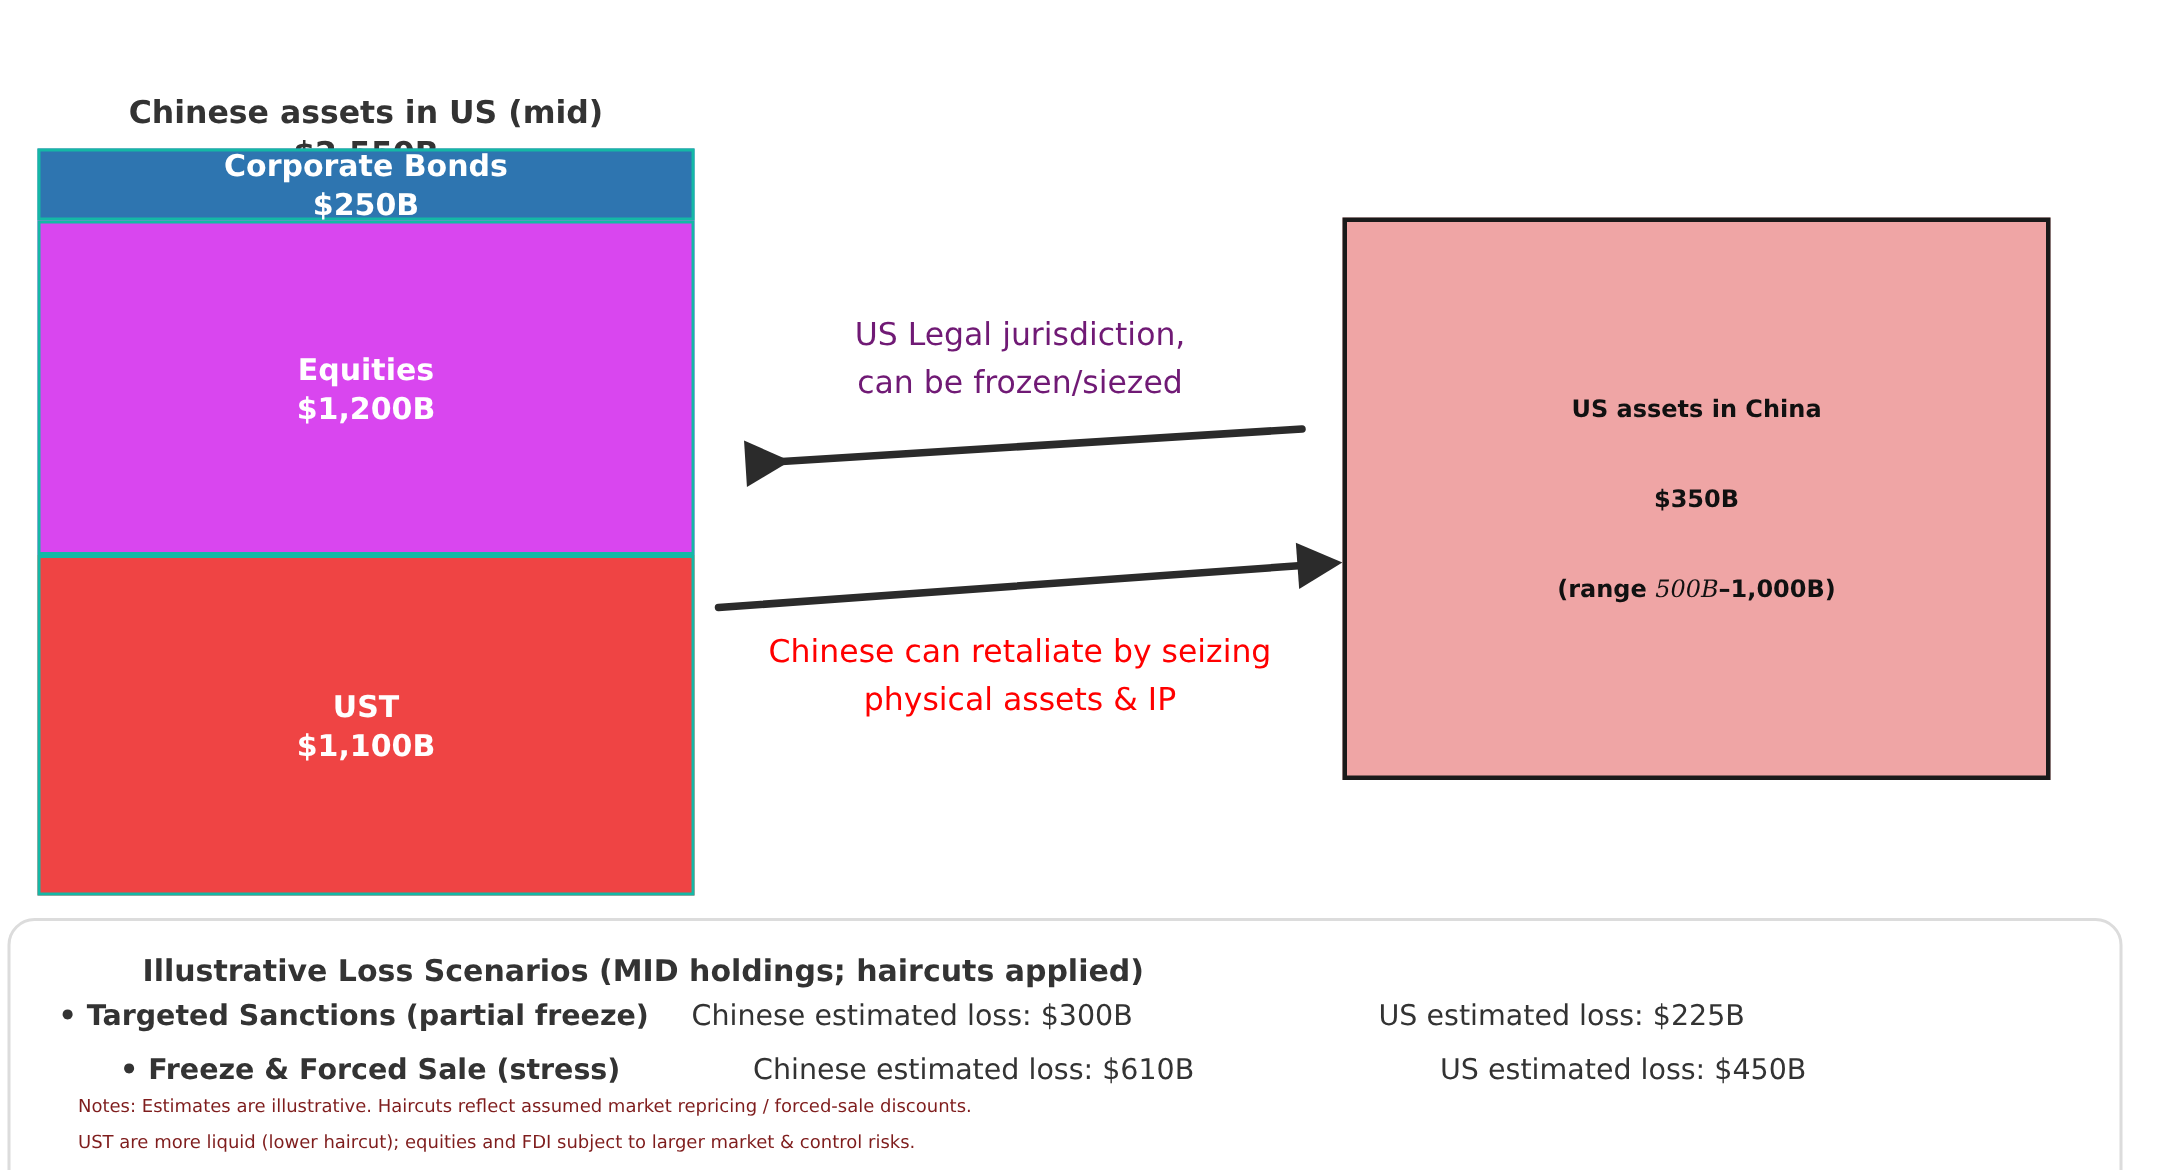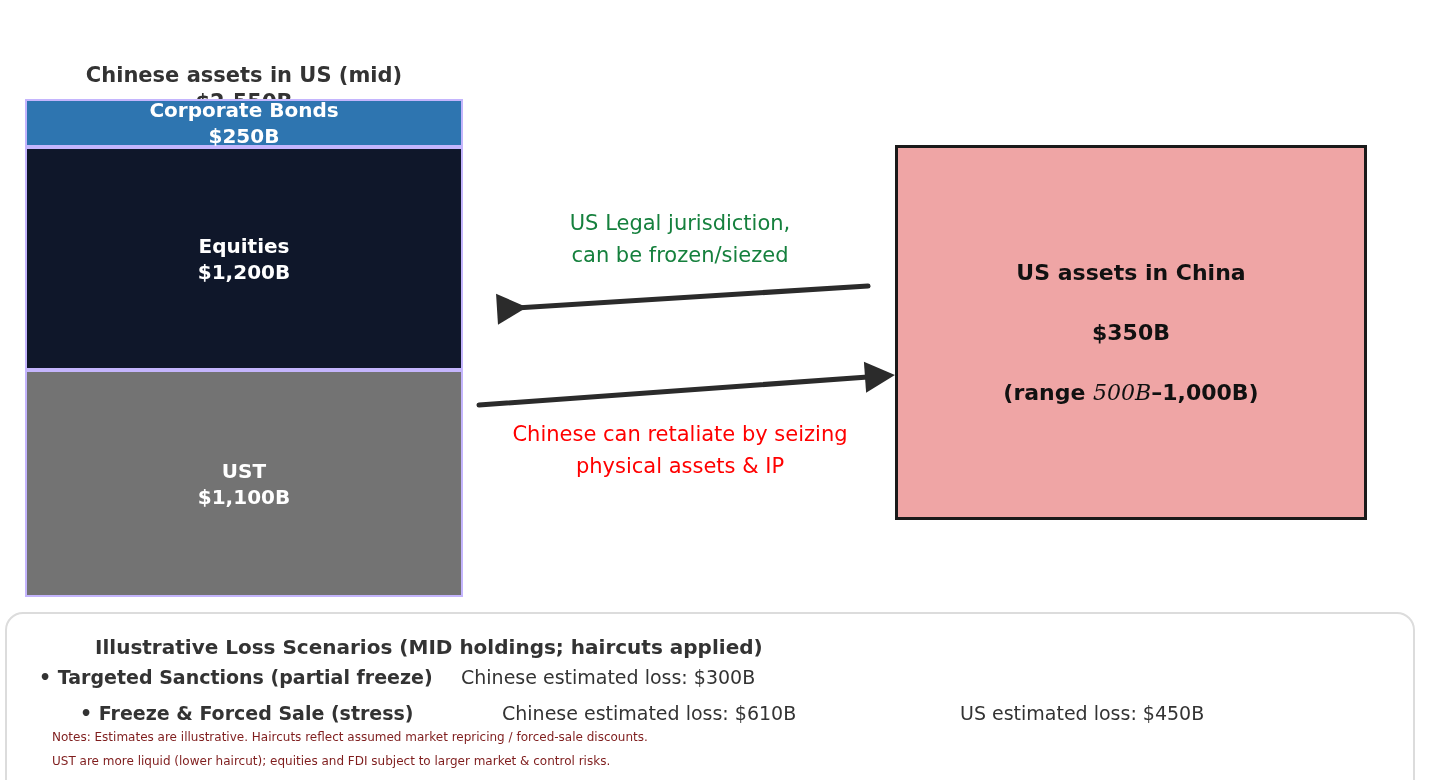--- a/index.html
+++ b/index.html
@@ -42,21 +42,21 @@
     left: 25px;
     top: 99px;
     width: 438px;
     height: 498px;
   }
   .bar-seg {
     position: absolute;
     left: 0;
     width: 100%;
     box-sizing: border-box;
-    border: 2px solid #c4b5fd;
+    border: 2px solid #14b8a6;
     display: flex;
     align-items: center;
     justify-content: center;
     color: #ffffff;
     font-weight: bold;
     font-size: 20px;
     line-height: 26px;
     text-align: center;
     white-space: pre-line;
   }
@@ -72,21 +72,21 @@
     pointer-events: none;
   }
   #label-legal {
     position: absolute;
     left: 480px;
     top: 207px;
     width: 400px;
     text-align: center;
     font-size: 21px;
     line-height: 32px;
-    color: #15803d;
+    color: #701a75;
     white-space: pre-line;
   }
   #label-retaliate {
     position: absolute;
     left: 470px;
     top: 418px;
     width: 420px;
     text-align: center;
     font-size: 21px;
     line-height: 32px;
@@ -104,21 +104,21 @@
     box-sizing: border-box;
     background: #EFA5A5;
     border: 3px solid #1A1A1A;
     display: flex;
     align-items: center;
     justify-content: center;
   }
   #us-assets-text {
     text-align: center;
     font-weight: bold;
-    font-size: 22px;
+    font-size: 16px;
     line-height: 30px;
     color: #111111;
     white-space: pre-line;
   }
   #us-assets-range .mathitalic {
     font-family: "DejaVu Serif", serif;
     font-style: italic;
     font-weight: normal;
   }
 
@@ -193,25 +193,25 @@
 <div class="stage">
 
   <div id="left-title">Chinese assets in US (mid)
 $2,550B</div>
 
   <div id="stacked-bar">
     <div class="bar-seg" id="seg-corporate-bonds" style="background:#2E75B0;">
       <span>Corporate Bonds
 $250B</span>
     </div>
-    <div class="bar-seg" id="seg-equities" style="background:#0f172a;align-items:center;">
+    <div class="bar-seg" id="seg-equities" style="background:#d946ef;align-items:center;">
       <span>Equities
 $1,200B</span>
     </div>
-    <div class="bar-seg" id="seg-ust" style="background:#737373;">
+    <div class="bar-seg" id="seg-ust" style="background:#ef4444;">
       <span>UST
 $1,100B</span>
     </div>
   </div>
 
   <svg id="arrow-layer" viewBox="0 0 1456 780">
     <defs>
       <marker id="head-left" markerWidth="7" markerHeight="7" refX="5.6" refY="3.5" orient="auto" markerUnits="strokeWidth">
         <path d="M6.2,0.4 L0.2,3.5 L6.2,6.6 Z" fill="#2B2B2B"></path>
       </marker>
@@ -237,20 +237,21 @@
     </div>
   </div>
 
   <div id="loss-panel">
 
     <div id="loss-heading">Illustrative Loss Scenarios (MID holdings; haircuts applied)</div>
 
     <div class="scenario-row" id="scenario-row-0">
       <span class="scenario-name">• Targeted Sanctions (partial freeze)</span>
       <span class="scenario-cn">Chinese estimated loss: $300B</span>
+      <span class="scenario-us">US estimated loss: $225B</span>
     </div>
 
     <div class="scenario-row" id="scenario-row-1">
       <span class="scenario-name">• Freeze &amp; Forced Sale (stress)</span>
       <span class="scenario-cn">Chinese estimated loss: $610B</span>
       <span class="scenario-us">US estimated loss: $450B</span>
     </div>
 
     <div id="loss-notes">Notes: Estimates are illustrative. Haircuts reflect assumed market repricing / forced-sale discounts.
 UST are more liquid (lower haircut); equities and FDI subject to larger market &amp; control risks.</div>

